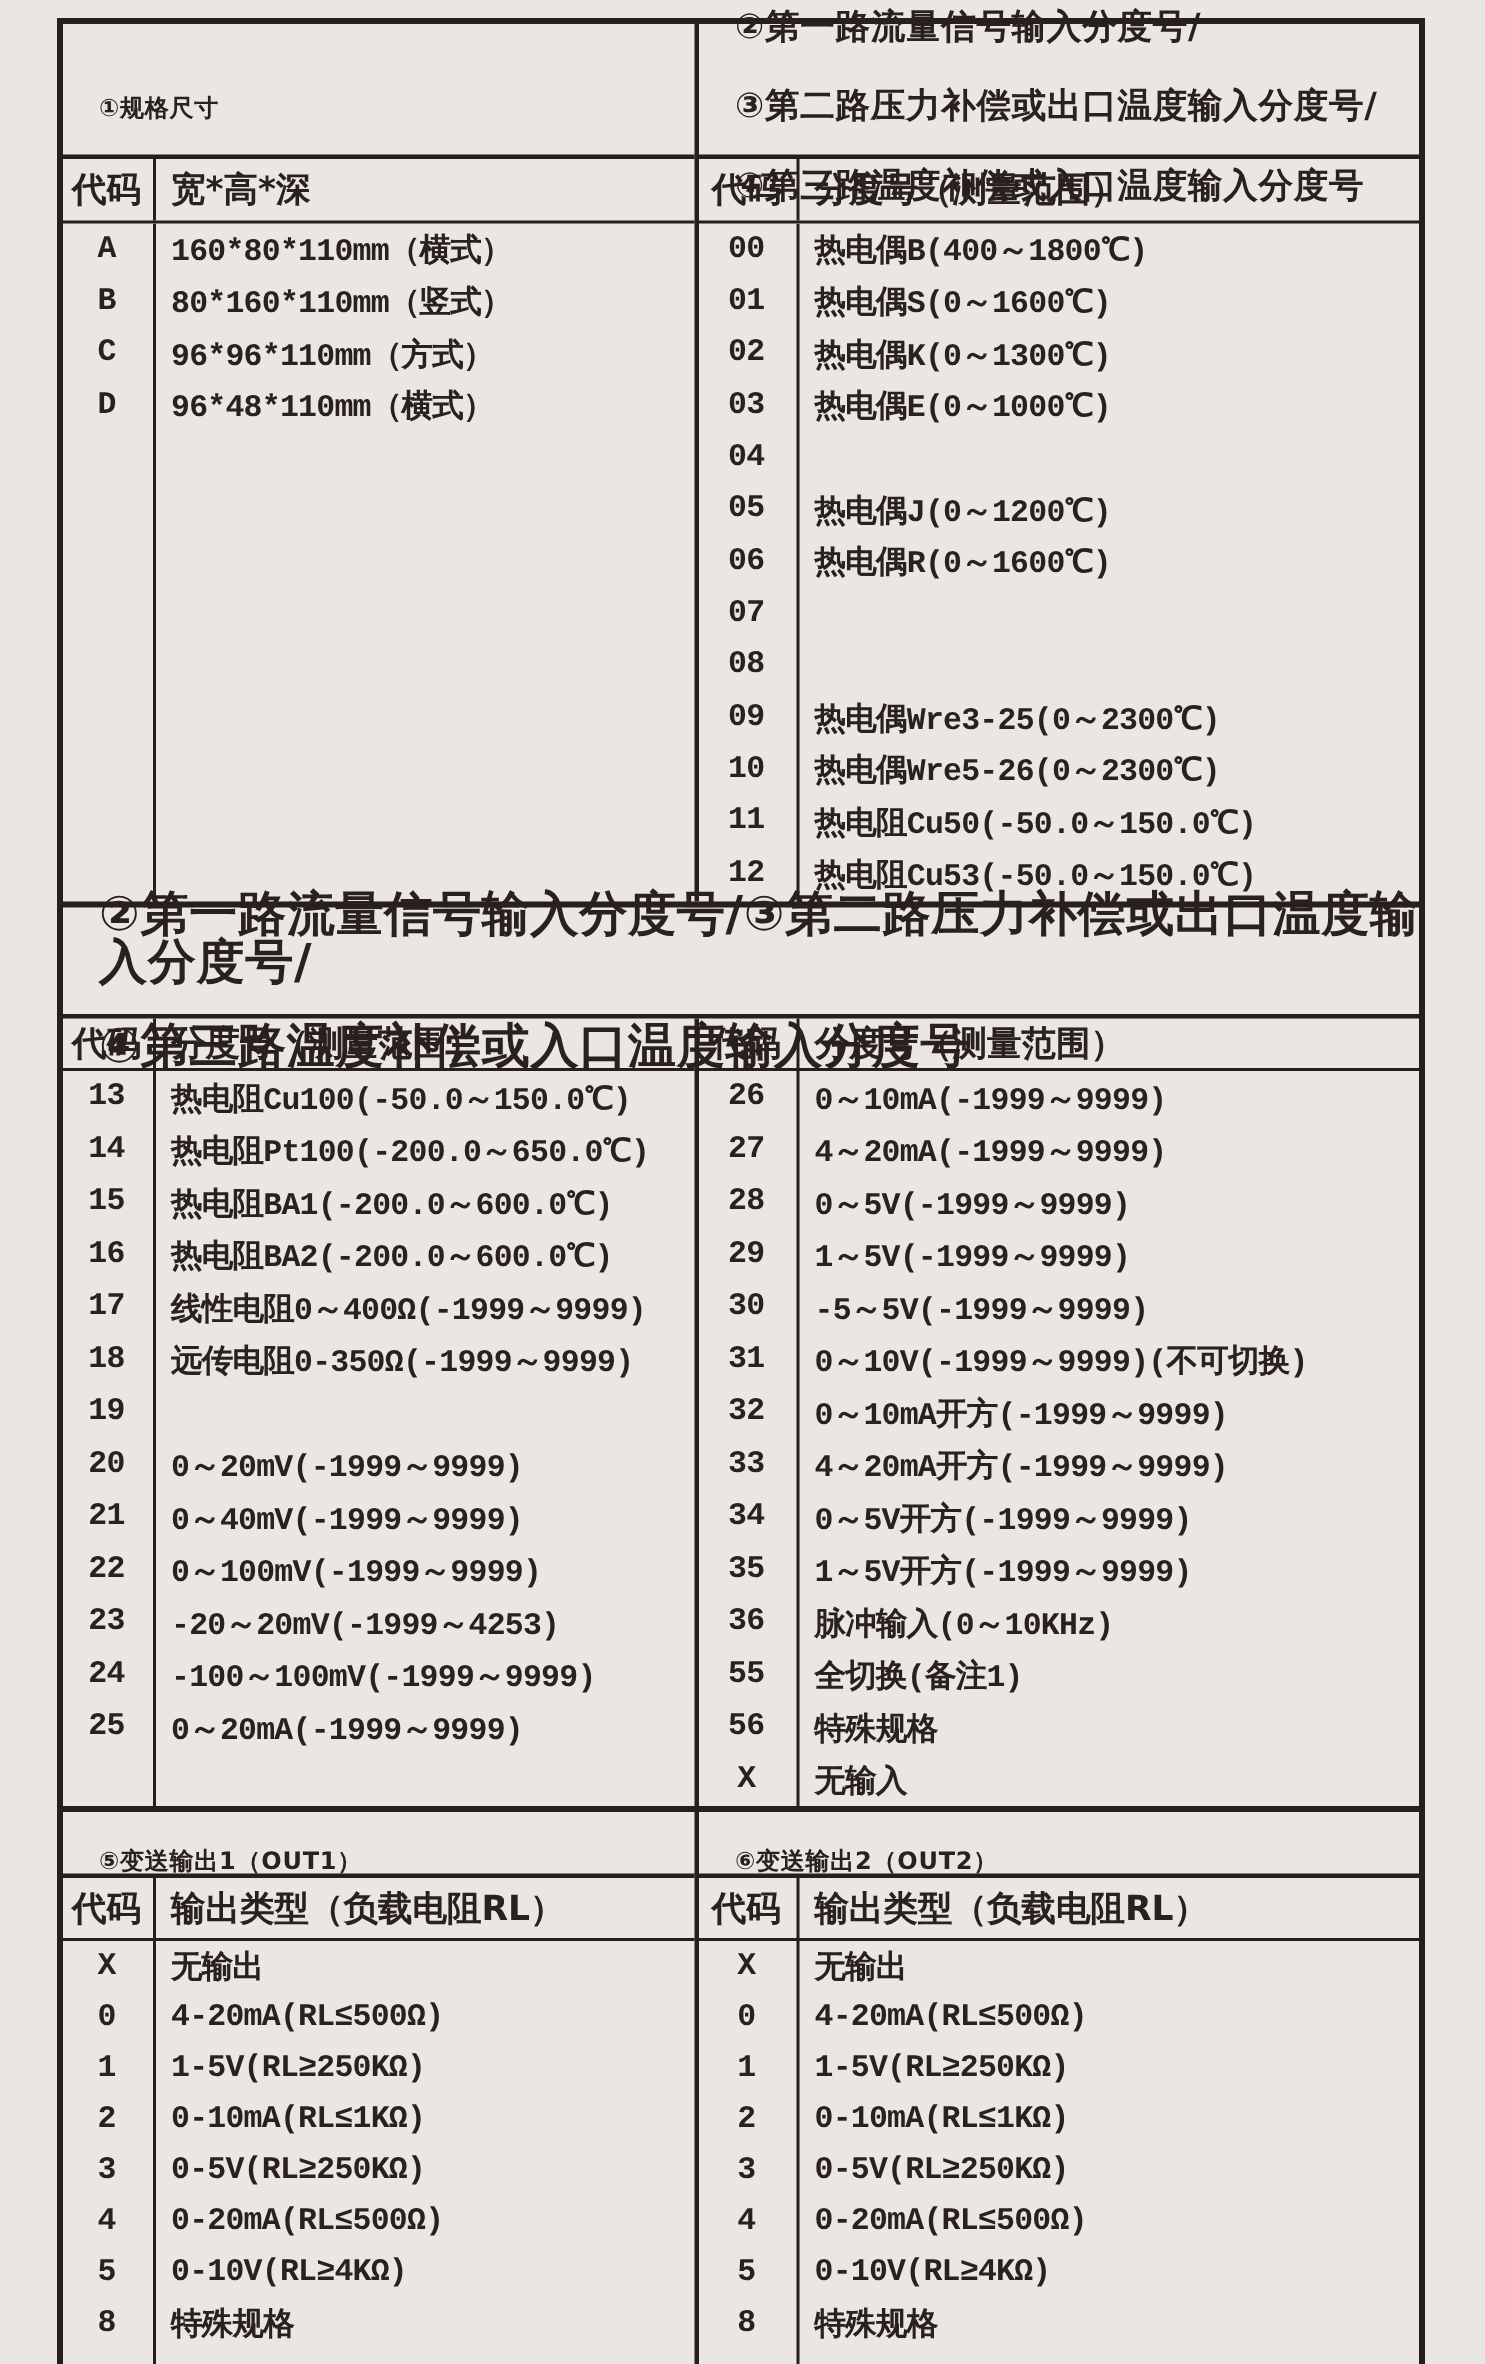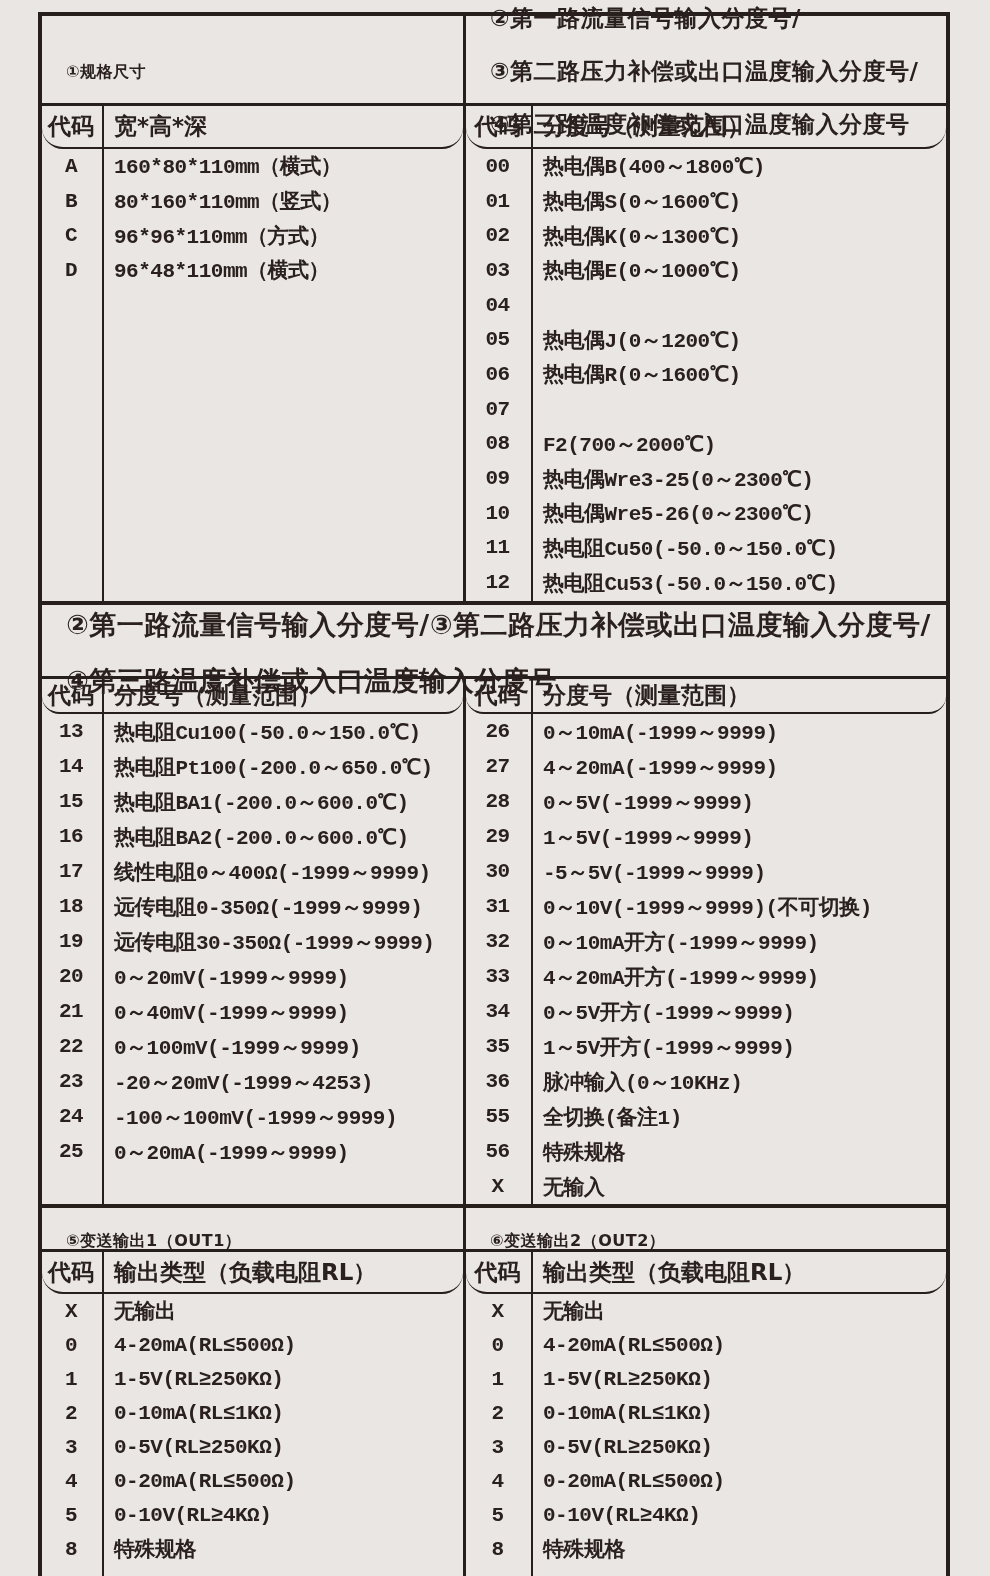--- a/index.html
+++ b/index.html
@@ -22,21 +22,21 @@
   .half{display:flex;flex-direction:column;height:100%;}
   .half-l{width:424px;border-right:3px solid var(--bc);}
   .half-r{width:480px;flex:1;}
   .title-cell{
     display:flex;flex-direction:column;justify-content:center;
     padding-left:24px;font-weight:bold;
     border-bottom:3px solid var(--bc);
   }
   .title-line{font-size:23px;line-height:29px;font-weight:bold;letter-spacing:.5px;margin-top:24px;}
   .one-line{font-size:16px;}
-  .cols{position:relative;border-radius:21px;}
+  .cols{position:relative;}
   .cols::before{
     content:"";position:absolute;top:0;bottom:0;left:var(--cw);
     width:2px;background:var(--bc);
   }
   .cw60{--cw:60px;}
   .cw65{--cw:65px;}
   .hdr-row{
     display:flex;align-items:center;
     border-bottom:2px solid var(--bc);
     font-weight:bold;flex-shrink:0;
@@ -52,21 +52,21 @@
   
   .sec1{height:589px;border-bottom:4px solid var(--bc);}
   .sec1 .title-cell{height:90px;}
   .sec1 .hdr-row{height:43px;}
   .sec1 .trow{height:34.7px;}
   .sec2{height:603px;border-bottom:4px solid var(--bc);display:block;}
   .sec2-title{
     height:74px;display:flex;flex-direction:column;justify-content:center;
     padding-left:24px;border-bottom:3px solid var(--bc);font-weight:bold;
   }
-  .sec2-title .title-line{font-size:27px;line-height:32px;}
+  .sec2-title .title-line{font-size:32px;line-height:32px;}
   .sec2-body{display:flex;flex-direction:row;height:526px;}
   .sec2 .hdr-row{height:35px;}
   .sec2 .trow{height:35px;}
   .sec3{height:448px;border-bottom:4px solid var(--bc);}
   .sec3 .title-cell{height:44px;justify-content:center;}
   .sec3 .hdr-row{height:42px;}
   .sec3 .trow{height:34px;}
   
   .sliver{position:relative;height:6px;}
   .sliver .vline{position:absolute;top:0;bottom:0;width:2px;background:var(--bc);}
@@ -144,21 +144,20 @@
             </div>
             <div class="trow">
               <div class="tc code">06</div>
               <div class="tc desc">热电偶R(0～1600℃)</div>
             </div>
             <div class="trow">
               <div class="tc code">07</div>
             </div>
             <div class="trow">
               <div class="tc code">08</div>
-              <div class="tc desc">F2(700～2000℃)</div>
             </div>
             <div class="trow">
               <div class="tc code">09</div>
               <div class="tc desc">热电偶Wre3-25(0～2300℃)</div>
             </div>
             <div class="trow">
               <div class="tc code">10</div>
               <div class="tc desc">热电偶Wre5-26(0～2300℃)</div>
             </div>
             <div class="trow">
@@ -204,21 +203,20 @@
               <div class="trow">
                 <div class="tc code">17</div>
                 <div class="tc desc">线性电阻0～400Ω(-1999～9999)</div>
               </div>
               <div class="trow">
                 <div class="tc code">18</div>
                 <div class="tc desc">远传电阻0-350Ω(-1999～9999)</div>
               </div>
               <div class="trow">
                 <div class="tc code">19</div>
-                <div class="tc desc">远传电阻30-350Ω(-1999～9999)</div>
               </div>
               <div class="trow">
                 <div class="tc code">20</div>
                 <div class="tc desc">0～20mV(-1999～9999)</div>
               </div>
               <div class="trow">
                 <div class="tc code">21</div>
                 <div class="tc desc">0～40mV(-1999～9999)</div>
               </div>
               <div class="trow">

